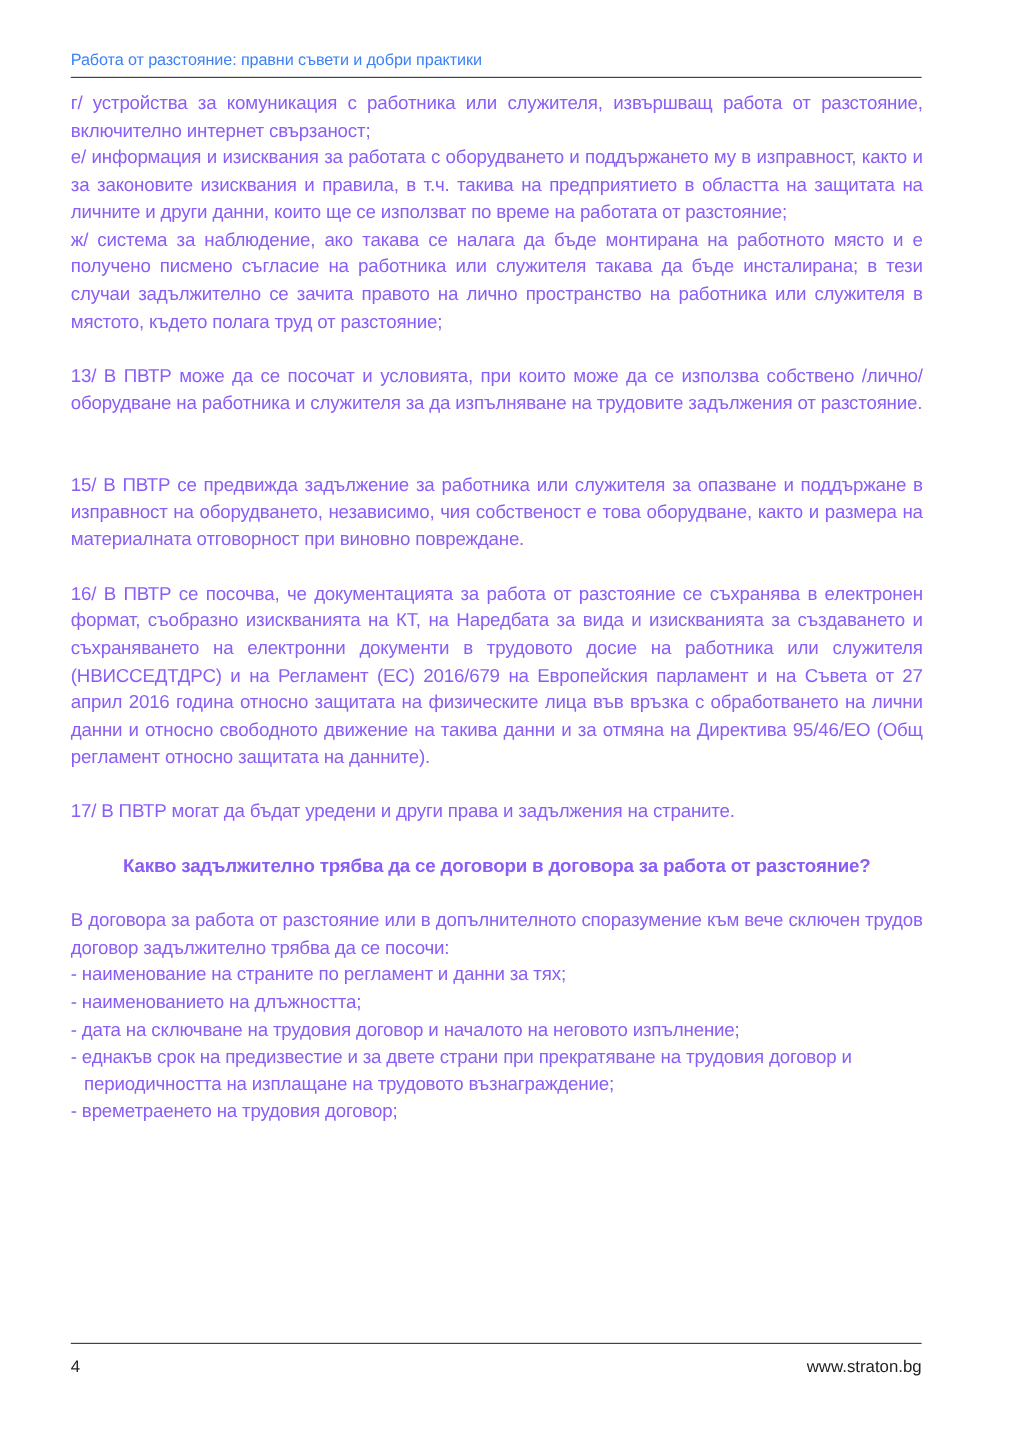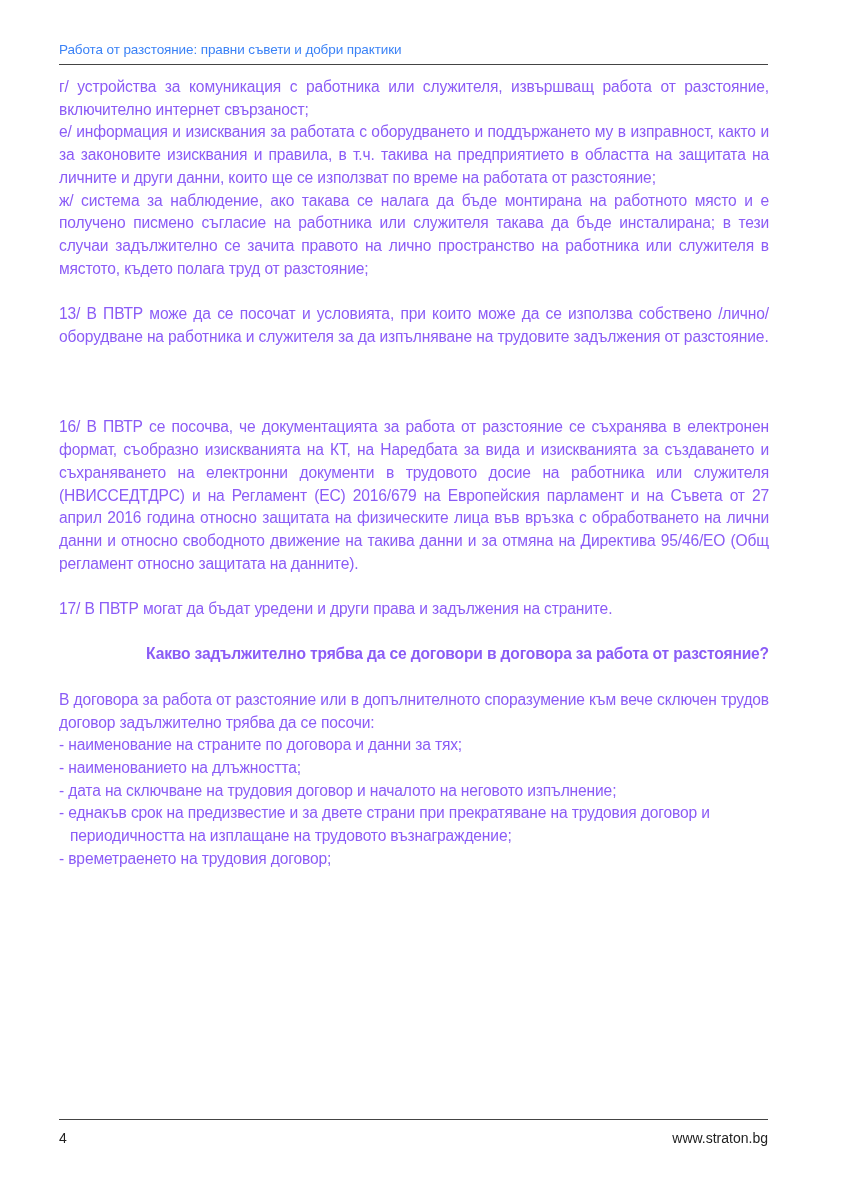--- a/index.html
+++ b/index.html
@@ -7,49 +7,50 @@
          font-family: "Liberation Sans", sans-serif; color: #1a1a1a; }
   .page-header { position: absolute; left: 59px; top: 41px; width: 709px;
                  font-size: 13.5px; line-height: 18px; color: #3b82f6; letter-spacing: -0.1px; }
   .rule { position: absolute; left: 59px; width: 709px; height: 0; border-top: 1px solid #444; }
   .rule.top { top: 64px; }
   .rule.bottom { top: 1119px; }
   .content { position: absolute; left: 59px; top: 76px; width: 710px;
              font-size: 15.6px; line-height: 22.7px; color: #8b5cf6; letter-spacing: -0.15px; }
   .content p { margin: 0; text-align: justify; }
   .content .gap { height: 22.7px; }
-  .content .heading { font-weight: bold; text-align: right; }
+  .content .heading { font-weight: bold; text-align: center; }
   .content .dash { padding-left: 11px; text-indent: -11px; text-align: left; }
   .page-footer { position: absolute; top: 1129px; left: 59px; width: 709px; font-size: 14px; line-height: 18px; color: #222; }
   .page-number { position: absolute; left: 0; top: 0; }
   .site-url { position: absolute; right: 0; top: 0; }
 </style>
 </head>
 <body>
 
 <div class="page-header">Работа от разстояние: правни съвети и добри практики</div>
 <div class="rule top"></div>
 
 <div class="content">
   <p>г/ устройства за комуникация с работника или служителя, извършващ работа от разстояние, включително интернет свързаност;</p>
   <p>е/ информация и изисквания за работата с оборудването и поддържането му в изправност, както и за законовите изисквания и правила, в т.ч. такива на предприятието в областта на защитата на личните и други данни, които ще се използват по време на работата от разстояние;</p>
   <p>ж/ система за наблюдение, ако такава се налага да бъде монтирана на работното място и е получено писмено съгласие на работника или служителя такава да бъде инсталирана; в тези случаи задължително се зачита правото на лично пространство на работника или служителя в мястото, където полага труд от разстояние;</p>
   <div class="gap"></div>
   <p>13/ В ПВТР може да се посочат и условията, при които може да се използва собствено /лично/ оборудване на работника и служителя за да изпълняване на трудовите задължения от разстояние.</p>
   <div class="gap"></div>
   <div class="gap"></div>
+  <p>15/ В ПВТР се предвижда задължение за работника или служителя за опазване и поддържане в изправност на оборудването, независимо, чия собственост е това оборудване, както и размера на материалната отговорност при виновно повреждане.</p>
   <div class="gap"></div>
   <p>16/ В ПВТР се посочва, че документацията за работа от разстояние се съхранява в електронен формат, съобразно изискванията на КТ, на Наредбата за вида и изискванията за създаването и съхраняването на електронни документи в трудовото досие на работника или служителя (НВИССЕДТДРС) и на Регламент (ЕС) 2016/679 на Европейския парламент и на Съвета от 27 април 2016 година относно защитата на физическите лица във връзка с обработването на лични данни и относно свободното движение на такива данни и за отмяна на Директива 95/46/ЕО (Общ регламент относно защитата на данните).</p>
   <div class="gap"></div>
   <p>17/ В ПВТР могат да бъдат уредени и други права и задължения на страните.</p>
   <div class="gap"></div>
   <p class="heading">Какво задължително трябва да се договори в договора за работа от разстояние?</p>
   <div class="gap"></div>
   <p>В договора за работа от разстояние или в допълнителното споразумение към вече сключен трудов договор задължително трябва да се посочи:</p>
-  <p class="dash">- наименование на страните по договора и данни за тях;</p>
+  <p class="dash">- наименование на страните по регламент и данни за тях;</p>
   <p class="dash">- наименованието на длъжността;</p>
   <p class="dash">- дата на сключване на трудовия договор и началото на неговото изпълнение;</p>
   <p class="dash">- еднакъв срок на предизвестие и за двете страни при прекратяване на трудовия договор и периодичността на изплащане на трудовото възнаграждение;</p>
   <p class="dash">- времетраенето на трудовия договор;</p>
 </div>
 
 <div class="rule bottom"></div>
 <div class="page-footer">
   <span class="page-number">4</span>
   <span class="site-url">www.straton.bg</span>

